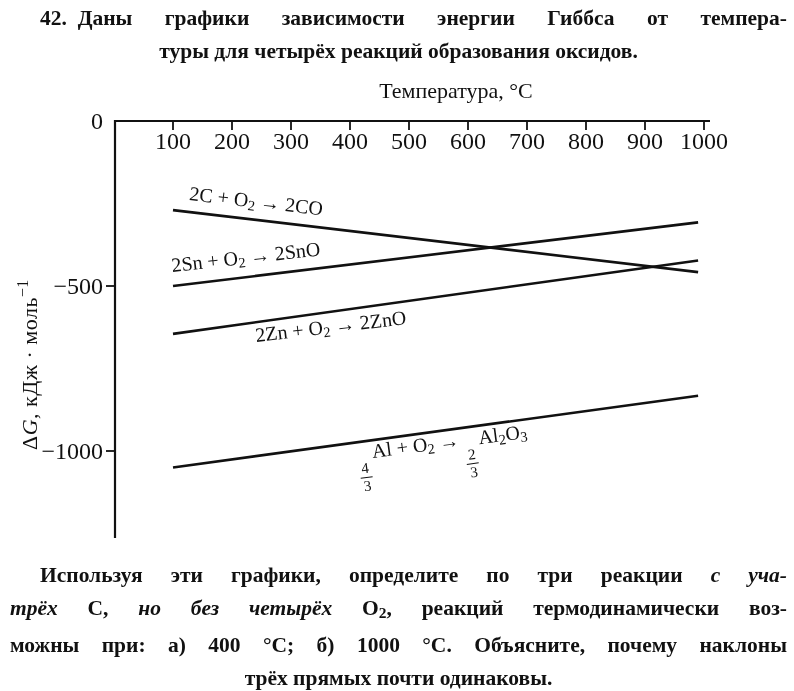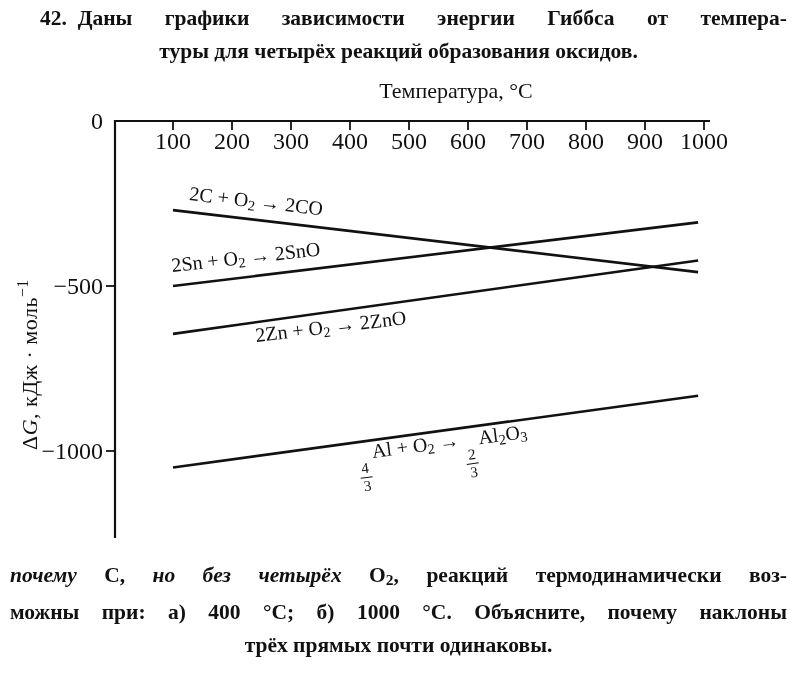--- a/index.html
+++ b/index.html
@@ -83,18 +83,19 @@
     <div class="rxn lal"><span class="frac">
           <span class="fn">4</span>
           <span class="fd">3</span>
         </span><span>Al + O</span><span class="s">2</span><span> → </span><span class="frac">
           <span class="fn">2</span>
           <span class="fd">3</span>
         </span><span>Al</span><span class="s">2</span><span>O</span><span class="s">3</span></div>
   </div>
 
   <div class="para p2">
-      <div class="tline jl"><span class="em">почему</span><span> C, </span><span class="em">но без четырёх</span><span> O</span><span class="s">2</span><span>, реакций термодинамически воз-</span></div>
+      <div class="tline jl indent"><span>Используя эти графики, определите по три реакции </span><span class="em">с уча-</span></div>
+      <div class="tline jl"><span class="em">трёх</span><span> C, </span><span class="em">но без четырёх</span><span> O</span><span class="s">2</span><span>, реакций термодинамически воз-</span></div>
       <div class="tline jl"><span>можны при: а) 400 °C; б) 1000 °C. Объясните, почему наклоны</span></div>
       <div class="tline"><span>трёх прямых почти одинаковы.</span></div>
     </div>
 
 </div>
 
 </body></html>

